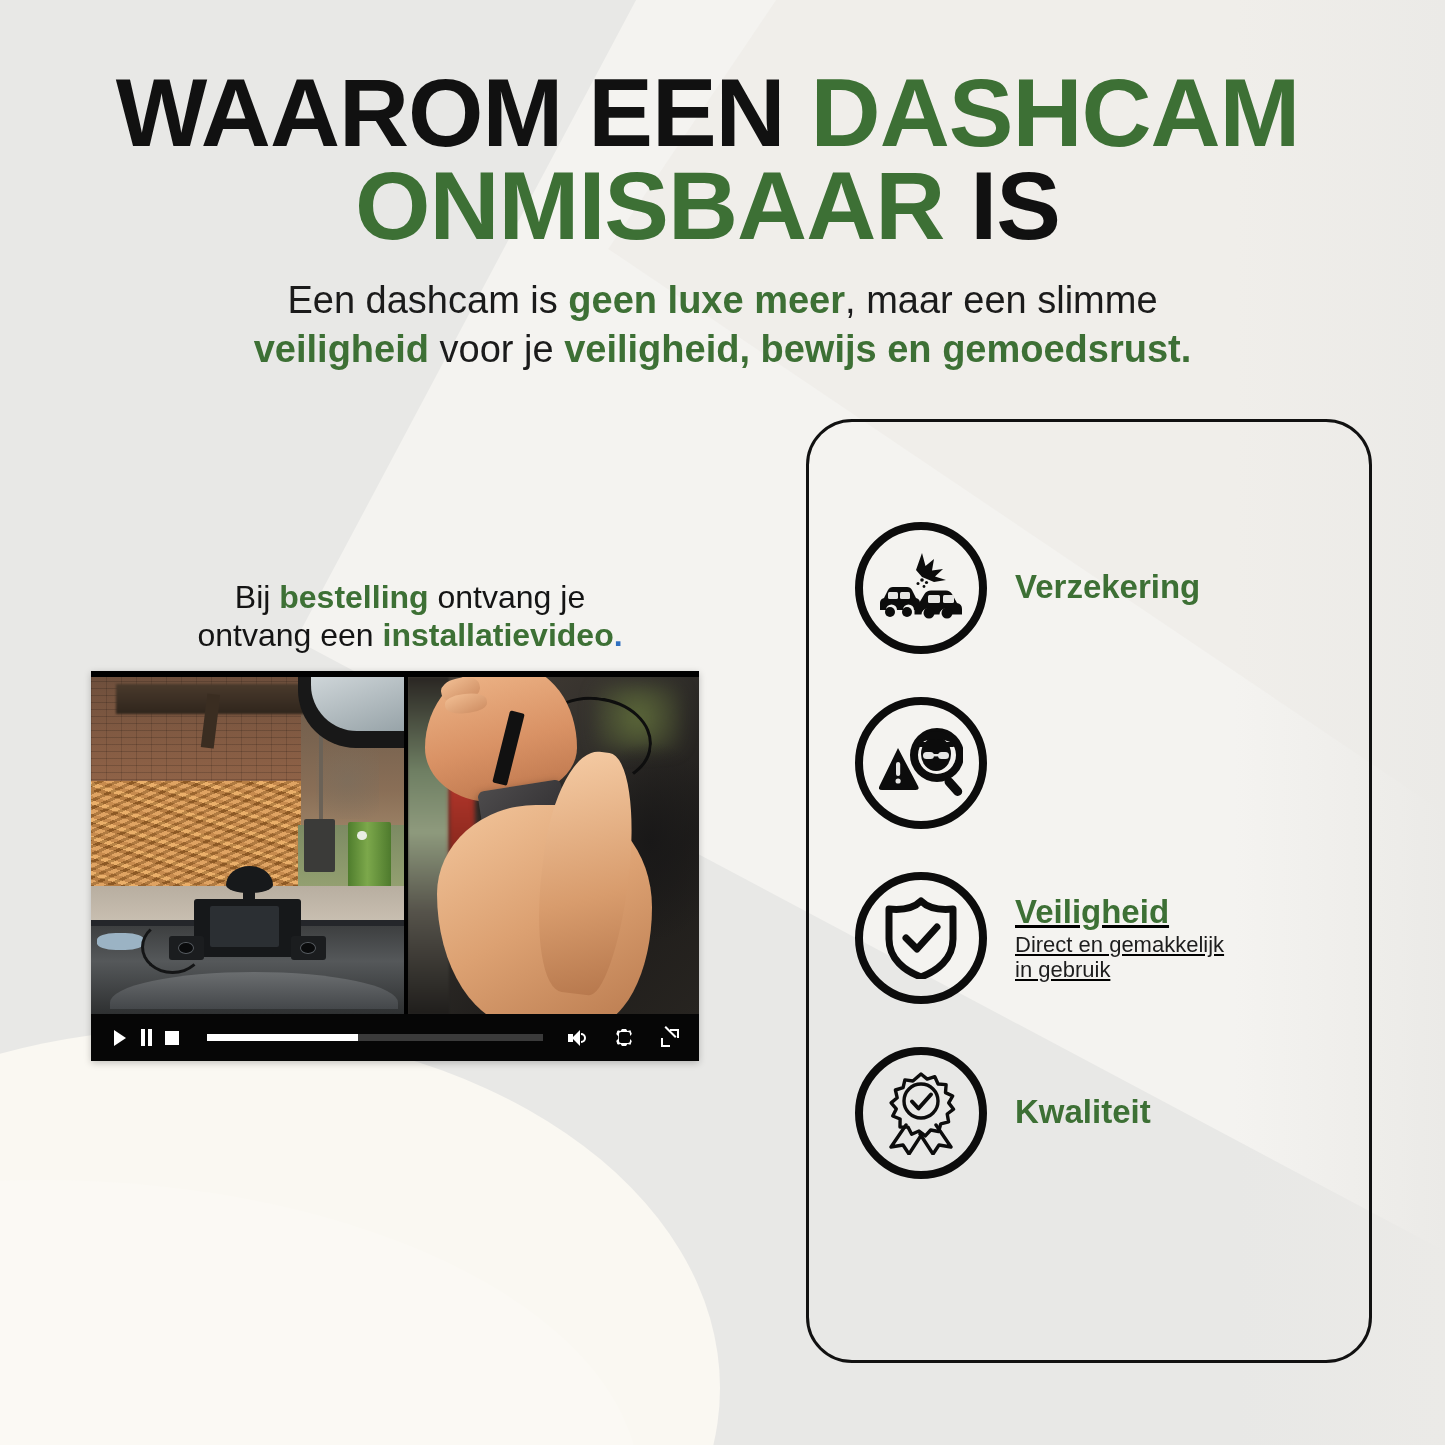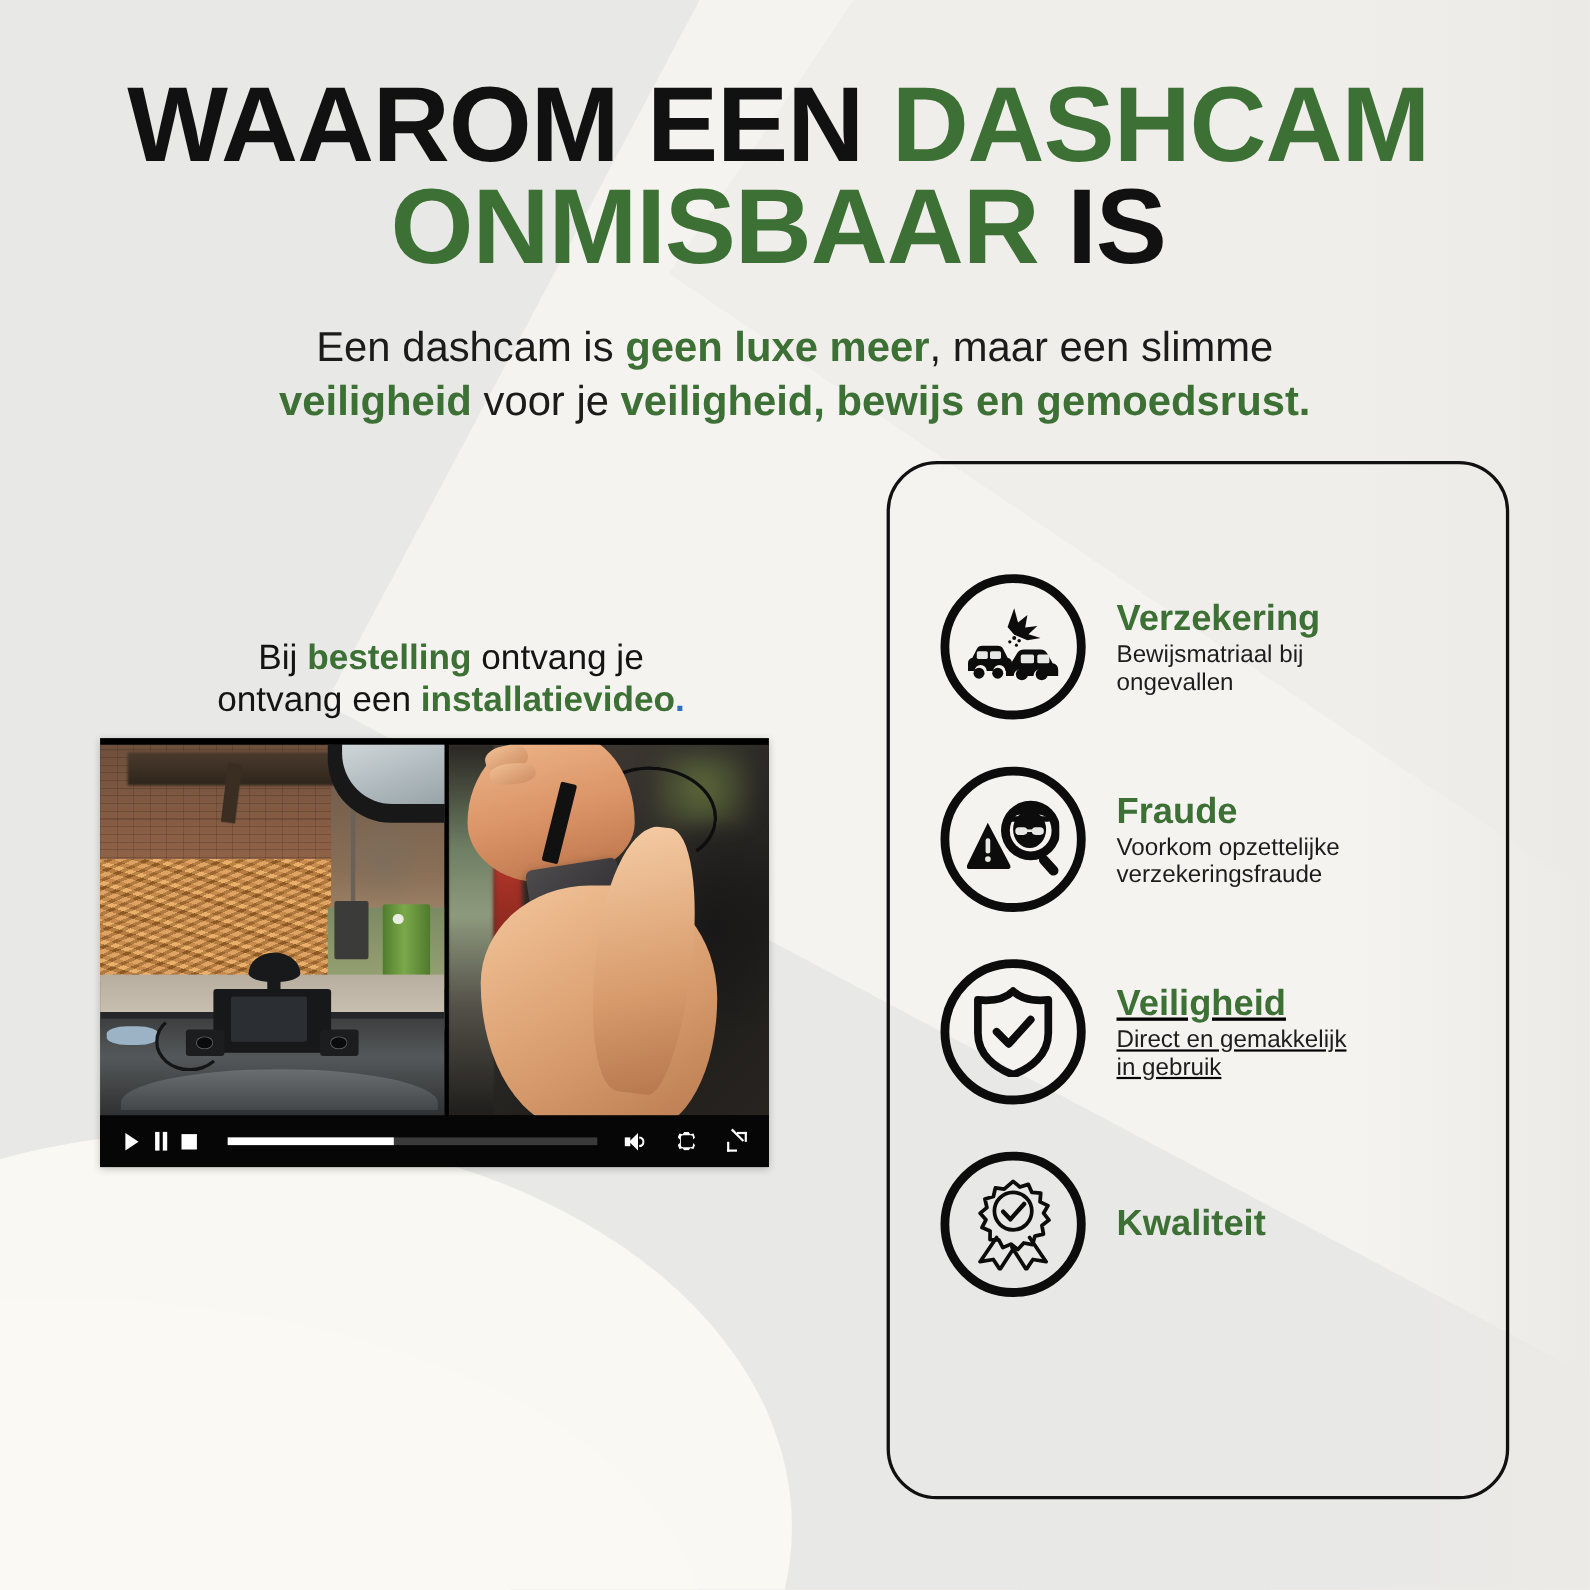--- a/index.html
+++ b/index.html
@@ -64,21 +64,21 @@
     font-size:97px;
     line-height:.96;
     letter-spacing:-1px;
     color:#111111;
     text-transform:uppercase;
   }
   .headline .g{color:#3d7035;}
 
   .sub{
     position:absolute;
-    top:292px; left:0; width:1445px;
+    top:276px; left:0; width:1445px;
     text-align:center;
     font-size:38px;
     line-height:1.29;
     color:#1b1b1b;
     font-weight:400;
   }
   .sub b{color:#3d7035;font-weight:700;}
 
   
   .left-cap{
@@ -399,24 +399,20 @@
             <path d="M84 58 q0-5-5-6 l-5-9 q-2-3.5-6-3.5 h-15 q-4.5 0-6.5 3.5 l-6 10 q-4 1-4 5.5 v5 h7 a6 6 0 0 1 12 0 h6 a6 6 0 0 1 12 0 h10.5 z"></path>
             <rect x="50" y="44" width="12" height="8" rx="1.5" fill="#e6e6e4"></rect>
             <rect x="65" y="44" width="11" height="8" rx="1.5" fill="#e6e6e4"></rect>
             <circle cx="51" cy="62" r="5.5"></circle>
               <circle cx="69" cy="62" r="5.5"></circle>
           </g>
         </svg>
       </div>
       <div class="feat-txt">
         <div class="feat-title">Verzekering</div>
-        <div class="feat-desc">
-          <span>Bewijsmatriaal bij</span><br>
-          <span>ongevallen</span>
-        </div>
       </div>
     </div>
 
     <div class="feature" style="top:275px;">
       <div class="feat-icon">
         <svg width="84" height="78" viewBox="0 0 84 78">
           <g fill="#0c0c0c">
             <path d="M58 4 a27 27 0 1 0 0 54 a27 27 0 0 0 0-54 z m0 8 a19 19 0 1 1 0 38 a19 19 0 0 1 0-38z"></path>
             <rect x="70" y="52" width="9" height="22" rx="4.5" transform="rotate(-42 74 63)"></rect>
             <ellipse cx="57" cy="30" rx="15" ry="17"></ellipse>
@@ -424,27 +420,20 @@
             <rect x="38" y="18" width="38" height="5" rx="2.5"></rect>
             <rect x="44" y="28" width="11" height="7" rx="3.5" fill="#e6e6e4"></rect>
             <rect x="59" y="28" width="11" height="7" rx="3.5" fill="#e6e6e4"></rect>
             <rect x="54" y="30" width="6" height="2.4" fill="#e6e6e4"></rect>
             <path d="M19 24 L39 62 q2 4-2.5 4 H3 q-4.5 0-2.5-4 z"></path>
             <rect x="17" y="38" width="4.2" height="14" rx="2.1" fill="#e6e6e4"></rect>
             <circle cx="19.1" cy="57" r="2.6" fill="#e6e6e4"></circle>
           </g>
         </svg>
       </div>
-      <div class="feat-txt">
-        <div class="feat-title">Fraude</div>
-        <div class="feat-desc">
-          <span>Voorkom opzettelijke</span><br>
-          <span>verzekeringsfraude</span>
-        </div>
-      </div>
     </div>
 
     <div class="feature" style="top:450px;text-decoration:underline;">
       <div class="feat-icon">
         <svg width="76" height="82" viewBox="0 0 76 82">
           <path d="M38 4 C30 12 16 13 6 12 v30 c0 20 16 32 32 38 c16-6 32-18 32-38 V12 c-10 1-24 0-32-8z" fill="none" stroke="#0c0c0c" stroke-width="7" stroke-linejoin="round"></path>
           <path d="M23 41 L34 52 L54 30" fill="none" stroke="#0c0c0c" stroke-width="7" stroke-linecap="round" stroke-linejoin="round"></path>
         </svg>
       </div>
       <div class="feat-txt">

